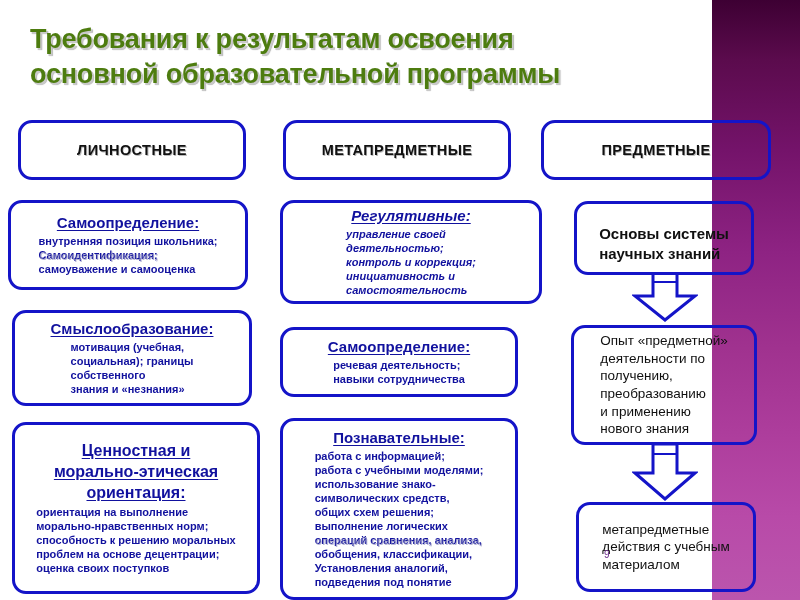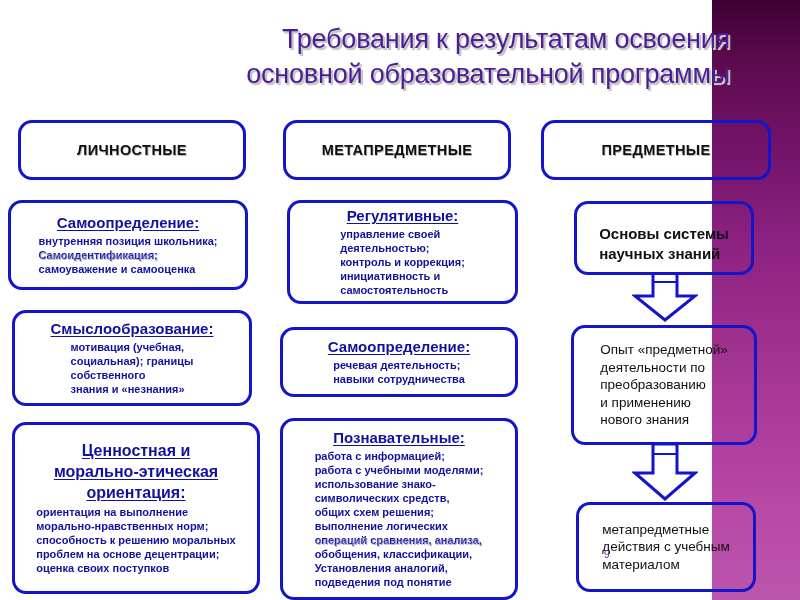--- a/index.html
+++ b/index.html
@@ -26,25 +26,25 @@
         #a0328f 58%,
         #ad3d9c 72%,
         #b84aa8 86%,
         #bb55ad 100%);
   }
   
   #title {
     position:absolute;
     left:30px; top:22px;
     width:700px;
-    text-align:right;
+    text-align:left;
     font-size:27px;
-    font-weight:normal;
+    font-weight:bold;
     line-height:1.28;
-    color:#4c1d95;
+    color:#4d7c0f;
     text-shadow:1.5px 1.5px 0 #c9c9c9, 2px 2px 1px #aaaaaa;
     letter-spacing:-0.2px;
     z-index:5;
   }
   
   .box {
     position:absolute;
     border:3px solid #1414c8;
     border-radius:14px;
     background:transparent;
@@ -162,21 +162,21 @@
       <div>способность к решению моральных</div>
       <div>проблем на основе децентрации;</div>
       <div>оценка своих поступков</div>
     </div>
   </div>
 
   <div class="box" style="left:283px; top:120px; width:228px; height:60px;">
     <div class="hdr">МЕТАПРЕДМЕТНЫЕ</div>
   </div>
 
-  <div class="box" style="left:287px; top:200px; width:231px; height:104px;">
+  <div class="box" style="left:280px; top:200px; width:262px; height:104px;font-style:italic;">
     <div class="hd-term">Регулятивные:</div>
     <div class="body-txt">
       <div>управление своей</div>
       <div>деятельностью;</div>
       <div>контроль и коррекция;</div>
       <div>инициативность и</div>
       <div>самостоятельность</div>
     </div>
   </div>
 
@@ -217,20 +217,21 @@
 
   <svg class="arrow" style="left:632px; top:272px;" width="66" height="50" viewBox="0 0 66 50">
     <polygon points="21,1 45,1 45,24 63,24 33,48 3,24 21,24" fill="#ffffff" stroke="#1414c8" stroke-width="3"></polygon>
     <line x1="21" y1="10" x2="45" y2="10" stroke="#1414c8" stroke-width="2"></line>
   </svg>
 
   <div class="box" style="left:571px; top:325px; width:186px; height:120px;">
     <div class="body-txt plain">
       <div>Опыт «предметной»</div>
       <div>деятельности по</div>
+      <div>получению,</div>
       <div>преобразованию</div>
       <div>и применению</div>
       <div>нового знания</div>
     </div>
   </div>
 
   <svg class="arrow" style="left:632px; top:443px;" width="66" height="58" viewBox="0 0 66 58">
     <polygon points="21,1 45,1 45,30 63,30 33,56 3,30 21,30" fill="#ffffff" stroke="#1414c8" stroke-width="3"></polygon>
     <line x1="21" y1="11" x2="45" y2="11" stroke="#1414c8" stroke-width="2"></line>
   </svg>

